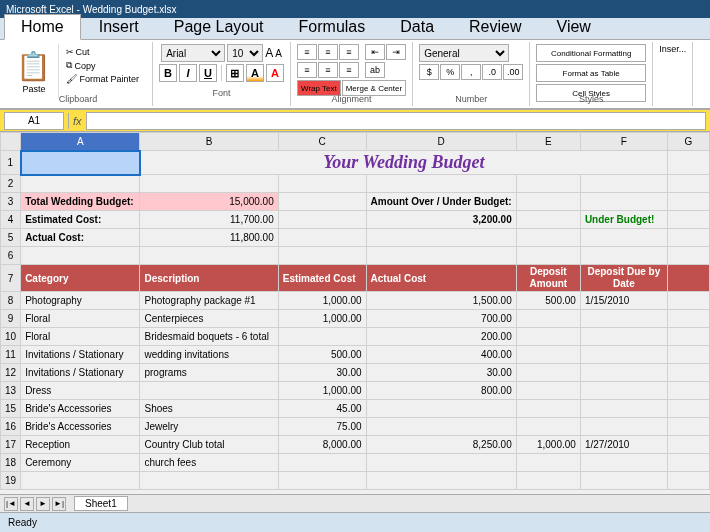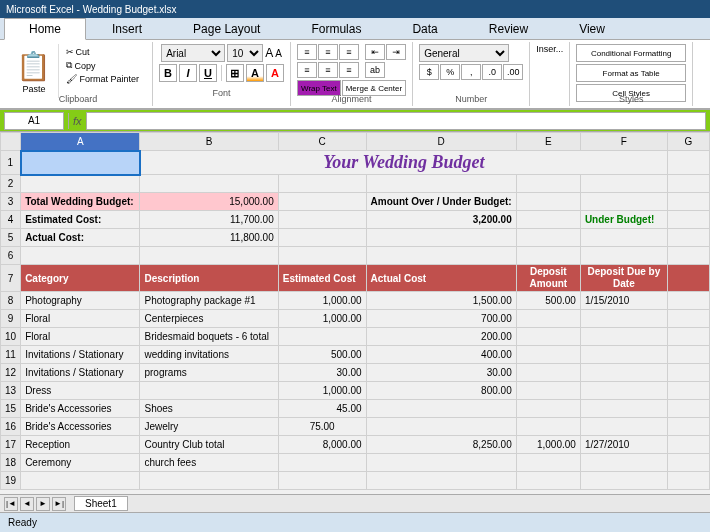--- a/index.html
+++ b/index.html
@@ -3,21 +3,21 @@
   <meta charset="utf-8">
   <style>
     * { margin: 0; padding: 0; box-sizing: border-box; }
     body { font-family: Arial, sans-serif; font-size: 11px; background: #f0f0f0; overflow: hidden; width: 710px; height: 532px; }
 
     
     .title-bar { background: #1f4e79; color: white; height: 18px; display: flex; align-items: center; padding: 0 6px; font-size: 10px; }
 
     
     .ribbon-tabs { background: #d8e4f0; display: flex; height: 22px; align-items: flex-end; padding-left: 4px; border-bottom: 1px solid #aaa; }
-    .ribbon-tab { padding: 3px 24px; font-size: 12px; cursor: pointer; border: 1px solid transparent; border-bottom: none; margin-right: 1px; }
+    .ribbon-tab { padding: 3px 16px; font-size: 16px; cursor: pointer; border: 1px solid transparent; border-bottom: none; margin-right: 1px; }
     .ribbon-tab.active { background: white; border-color: #aaa; border-bottom: 1px solid white; margin-bottom: -1px; z-index: 1; }
 
     
     .ribbon { background: white; border-bottom: 2px solid #aaa; display: flex; align-items: stretch; padding: 2px 4px; height: 70px; }
     .ribbon-group { display: flex; flex-direction: column; align-items: center; padding: 2px 6px; border-right: 1px solid #ccc; min-width: 50px; }
     .rb-icon { width: 24px; height: 24px; display: flex; align-items: center; justify-content: center; font-size: 14px; }
     .rb-icon-lg { width: 36px; height: 36px; font-size: 22px; }
     .paste-btn { display: flex; flex-direction: column; align-items: center; justify-content: center; padding: 4px 6px; cursor: pointer; border-right: 1px solid #ddd; }
     .small-btns { display: flex; flex-direction: column; justify-content: center; padding: 2px 4px; gap: 1px; }
     .small-btn { font-size: 9px; cursor: pointer; padding: 1px 3px; display: flex; align-items: center; gap: 2px; white-space: nowrap; }
@@ -30,21 +30,21 @@
     .fmt-btn.bold { font-weight: 900; }
     .fmt-btn.italic { font-style: italic; }
     .fmt-btn.underline { text-decoration: underline; }
 
     
     .align-group { display: flex; flex-direction: column; gap: 2px; }
     .align-row { display: flex; gap: 1px; }
     .align-btn { width: 20px; height: 16px; border: 1px solid #aaa; background: white; cursor: pointer; display: flex; align-items: center; justify-content: center; font-size: 9px; }
 
     
-    .formula-bar { background: #84cc16; display: flex; align-items: center; height: 22px; border-bottom: 1px solid #aaa; padding: 0 4px; gap: 4px; }
+    .formula-bar { background: #fde047; display: flex; align-items: center; height: 22px; border-bottom: 1px solid #aaa; padding: 0 4px; gap: 4px; }
     .cell-ref { width: 60px; height: 18px; border: 1px solid #aaa; font-size: 10px; text-align: center; }
     .formula-divider { width: 1px; height: 16px; background: #aaa; }
     .fx-label { font-size: 11px; color: #555; font-style: italic; }
     .formula-input { flex: 1; height: 18px; border: 1px solid #aaa; font-size: 10px; padding: 0 4px; }
 
     
     .spreadsheet-container { overflow: auto; height: calc(532px - 18px - 22px - 70px - 22px - 20px - 18px); }
     table.grid { border-collapse: collapse; width: 100%; }
     table.grid th, table.grid td { border: 1px solid #d0d0d0; font-size: 10px; padding: 1px 4px; white-space: nowrap; height: 18px; }
     table.grid th { background: #e8e8e8; text-align: center; font-weight: normal; min-width: 20px; }
@@ -142,21 +142,21 @@
         <button class="align-btn">⇥</button>
       </div>
       <div class="align-row">
         <button class="align-btn">≡</button>
         <button class="align-btn">≡</button>
         <button class="align-btn">≡</button>
         <span style="width:4px;"></span>
         <button class="align-btn">ab</button>
       </div>
       <div class="align-row">
-        <button style="font-size:8px; height:16px; border:1px solid #aaa; background:#a21caf; cursor:pointer; padding:0 3px; white-space:nowrap;">Wrap Text</button>
+        <button style="font-size:8px; height:16px; border:1px solid #aaa; background:#ef4444; cursor:pointer; padding:0 3px; white-space:nowrap;">Wrap Text</button>
         <button style="font-size:8px; height:16px; border:1px solid #aaa; background:white; cursor:pointer; padding:0 3px; white-space:nowrap;">Merge &amp; Center</button>
       </div>
     </div>
     <div style="position:absolute; bottom:2px; left:50%; transform:translateX(-50%); font-size:9px; color:#555;">Alignment</div>
   </div>
 
   <div class="ribbon-group" style="position:relative; padding-bottom:14px; min-width:80px;">
     <div>
       <select class="dropdown-select" style="width:90px;">
         <option>General</option>
@@ -165,31 +165,31 @@
         <button class="align-btn">$</button>
         <button class="align-btn">%</button>
         <button class="align-btn">,</button>
         <button class="align-btn">.0</button>
         <button class="align-btn">.00</button>
       </div>
     </div>
     <div style="position:absolute; bottom:2px; left:50%; transform:translateX(-50%); font-size:9px; color:#555;">Number</div>
   </div>
 
-  <div class="ribbon-group" style="position:relative; padding-bottom:14px; min-width:30px;">
-    <div style="font-size:9px;">Inser...</div>
-  </div>
-
   <div class="ribbon-group" style="position:relative; padding-bottom:14px; min-width:120px;">
     <div style="display:flex; flex-direction:column; align-items:center; gap:2px;">
       <button style="font-size:8px; width:110px; height:18px; border:1px solid #aaa; background:white; cursor:pointer;">Conditional Formatting</button>
       <button style="font-size:8px; width:110px; height:18px; border:1px solid #aaa; background:white; cursor:pointer;">Format as Table</button>
       <button style="font-size:8px; width:110px; height:18px; border:1px solid #aaa; background:white; cursor:pointer;">Cell Styles</button>
     </div>
     <div style="position:absolute; bottom:2px; left:50%; transform:translateX(-50%); font-size:9px; color:#555;">Styles</div>
+  </div>
+
+  <div class="ribbon-group" style="position:relative; padding-bottom:14px; min-width:30px;">
+    <div style="font-size:9px;">Inser...</div>
   </div>
 </div>
 
 <div class="formula-bar">
   <input class="cell-ref" type="text" value="A1" style="">
   <div class="formula-divider"></div>
   <span class="fx-label">fx</span>
   <input class="formula-input" type="text" style="">
 </div>
 
@@ -369,21 +369,21 @@
         <td></td>
         <td></td>
         <td></td>
         <td></td>
       </tr>
 
       <tr>
         <td class="row-header">16</td>
         <td>Bride's Accessories</td>
         <td>Jewelry</td>
-        <td style="text-align:center;">75.00</td>
+        <td style="text-align:right;">75.00</td>
         <td></td>
         <td></td>
         <td></td>
         <td></td>
       </tr>
 
       <tr>
         <td class="row-header">17</td>
         <td>Reception</td>
         <td>Country Club total</td>

